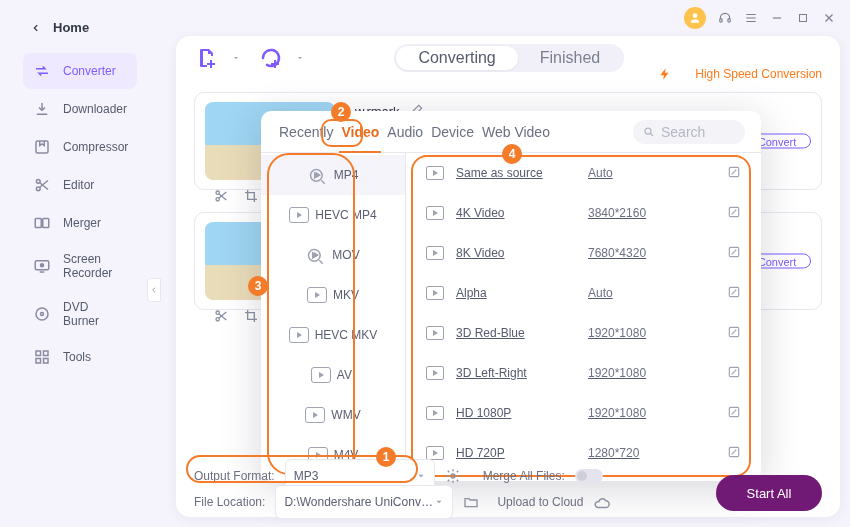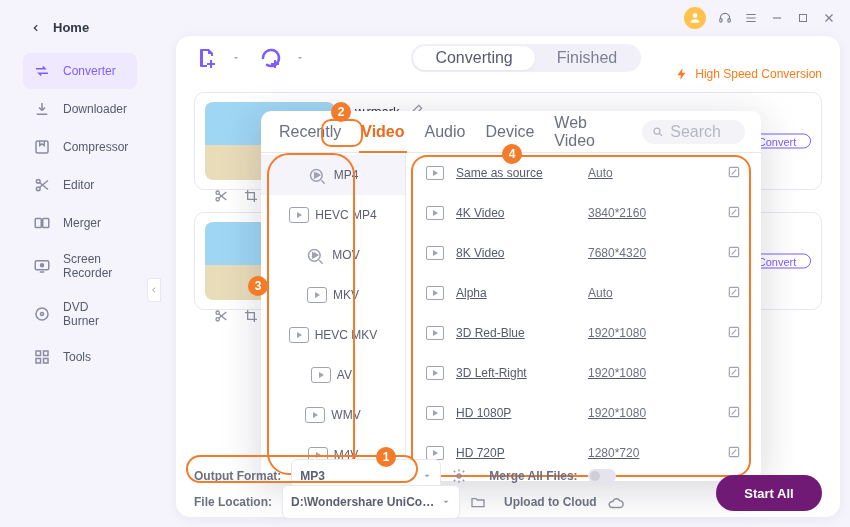--- a/index.html
+++ b/index.html
@@ -35,48 +35,48 @@
 
   
   .main{position:absolute;left:176px;top:36px;right:10px;bottom:10px;background:var(--panel);border-radius:14px;box-shadow:0 2px 12px rgba(40,40,80,.06);}
 
   
   .toolbar{height:44px;display:flex;align-items:center;padding:0 18px;gap:12px;}
   .tool-btn{width:26px;height:26px;color:var(--purple);display:flex;align-items:center;justify-content:center;}
   .segment{margin-left:auto;display:flex;align-items:center;background:#f1f0f8;border-radius:20px;height:28px;padding:2px;}
   .segment .seg{padding:0 22px;height:24px;line-height:24px;border-radius:20px;color:#7b7f91;font-size:16px;}
   .segment .seg.active{background:#fff;color:#555a6e;box-shadow:0 1px 3px rgba(0,0,0,.06);}
-  .hs{display:flex;align-items:center;gap:6px;color:var(--orange);font-size:12px;margin-left:22px;font-weight:500;margin-top:31px;}
+  .hs{display:flex;align-items:center;gap:23px;color:var(--orange);font-size:12px;margin-left:22px;font-weight:500;margin-top:31px;}
 
   
   .card{position:absolute;left:18px;right:18px;height:98px;background:#fff;border:1px solid var(--border);border-radius:10px;display:flex;align-items:center;}
   .card.one{top:56px;}
   .card.two{top:176px;}
   .thumb{width:130px;height:78px;border-radius:8px;margin:0 10px;background:linear-gradient(#9fd6f3 0 55%, #e9dcb8 55% 100%);position:relative;overflow:hidden;}
   .thumb::after{content:"";position:absolute;left:58px;bottom:6px;width:14px;height:30px;background:#e07a8a;border-radius:7px;}
   .card-tools{position:absolute;left:18px;bottom:-18px;display:flex;gap:14px;color:#8c90a1;}
   .ct-ico{width:16px;height:16px;}
   .convert-mini{position:absolute;right:10px;top:50%;transform:translateY(-50%);width:68px;height:15px;border:1px solid var(--purple);color:var(--purple);border-radius:14px;display:flex;align-items:center;justify-content:center;background:#fff;font-size:11px;}
   .title-row{position:absolute;left:160px;top:10px;display:flex;align-items:center;gap:10px;color:#2f3344;font-size:13px;}
   .title-row .edit{color:#8c90a1;}
 
   
-  .bottom{position:absolute;left:18px;right:18px;bottom:8px;height:52px;display:flex;align-items:center;gap:10px;color:#6b6f82;font-weight:bold;}
+  .bottom{position:absolute;left:18px;right:18px;bottom:8px;height:52px;display:flex;align-items:center;gap:10px;color:#6b6f82;}
   .bottom .row{position:absolute;left:0;right:0;display:flex;align-items:center;gap:10px;}
   .bottom .row.r1{top:2px;}
   .bottom .row.r2{top:28px;}
   .select{height:22px;min-width:150px;border:1px solid var(--border);border-radius:6px;background:#fff;display:flex;align-items:center;justify-content:space-between;padding:16px 8px;color:#5a5e72;}
   .start{position:absolute;right:0;top:18px;width:106px;height:36px;border-radius:20px;background:#701a75;color:#fff;display:flex;align-items:center;justify-content:center;font-size:13px;}
   .mini-ico{width:16px;height:16px;color:#8c90a1;}
   .toggle{width:28px;height:14px;border-radius:10px;background:#e5e4ee;position:relative;}
   .toggle::after{content:"";position:absolute;left:2px;top:2px;width:10px;height:10px;border-radius:50%;background:#cfced9;}
 
   
   .popover{position:absolute;left:85px;top:75px;width:500px;height:370px;background:#fff;border-radius:10px;box-shadow:0 8px 40px rgba(30,30,60,.18);display:flex;flex-direction:column;overflow:hidden;}
-  .pop-tabs{height:42px;display:flex;align-items:center;gap:16px;padding:0 16px;border-bottom:1px solid var(--border);font-size:16px;color:#6b6f82;position:relative;}
+  .pop-tabs{height:42px;display:flex;align-items:center;gap:4px;padding:0 16px;border-bottom:1px solid var(--border);font-size:14px;color:#6b6f82;position:relative;}
   .pop-tabs .tab{padding:0 2px;height:42px;display:flex;align-items:center;cursor:pointer;}
   .pop-tabs .tab.active{color:#e86c1e;font-weight:600;position:relative;}
   .pop-tabs .tab.active::after{content:"";position:absolute;left:0;right:0;bottom:0;height:2px;background:#f07b2c;}
   .pop-tabs .search{margin-left:auto;width:112px;height:24px;border-radius:14px;background:#f4f4f8;display:flex;align-items:center;gap:6px;padding:0 10px;color:#b5b8c4;}
   .pop-body{flex:1;display:flex;min-height:0;position:relative;}
   .pop-left{width:145px;border-right:1px solid var(--border);overflow:auto;padding-top:2px;}
   .fmt-item{height:40px;display:flex;align-items:center;gap:6px;padding:0 14px;cursor:pointer;color:#5a5e72;justify-content:center;}
   .fmt-item.sel{background:#f5f4fa;}
   .fmt-ico{width:20px;height:16px;border:1.5px solid #9ea2b1;border-radius:3px;position:relative;flex:none;}
   .fmt-ico::after{content:"";position:absolute;left:50%;top:50%;width:0;height:0;border-left:5px solid #9ea2b1;border-top:3px solid transparent;border-bottom:3px solid transparent;transform:translate(-40%,-50%);}

